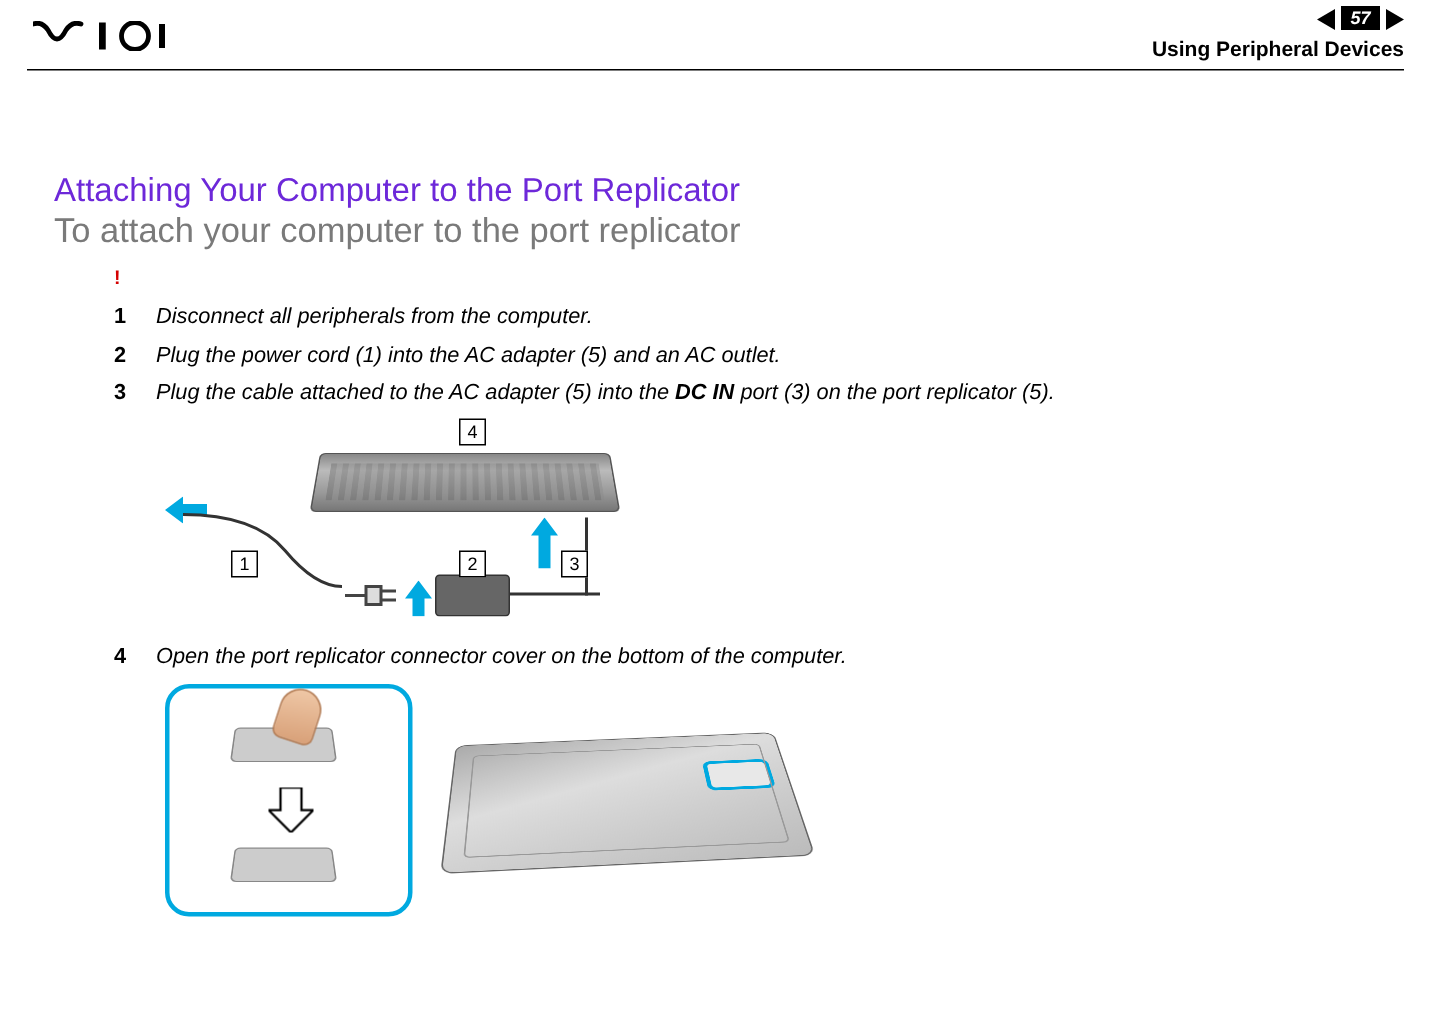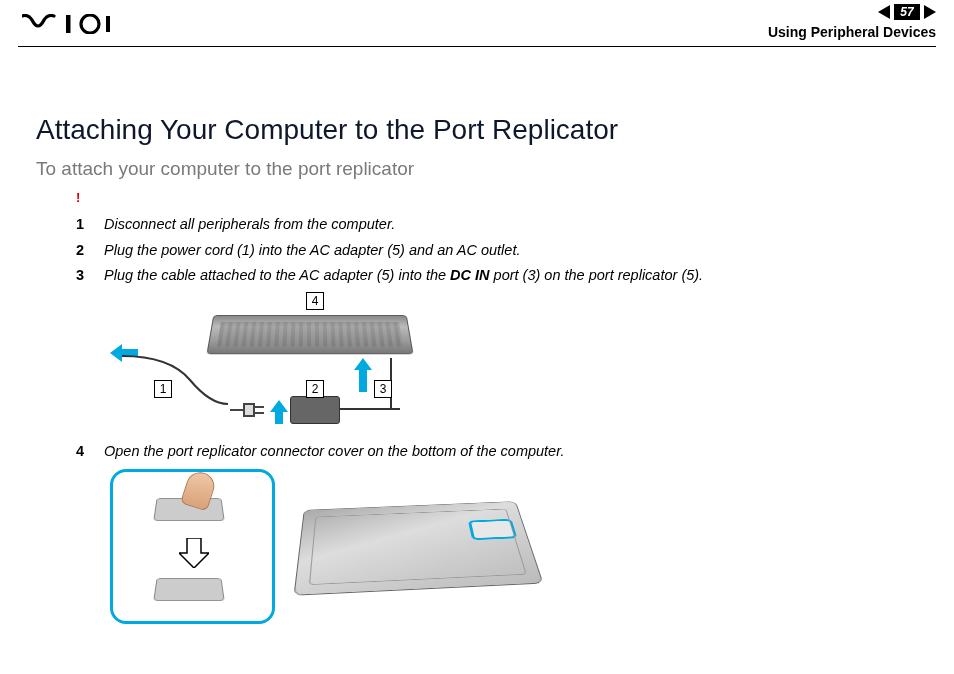--- a/index.html
+++ b/index.html
@@ -22,21 +22,21 @@
     position: absolute;
     left: 22px;
     top: 14px;
   }
   .logo svg { display: block; }
   .page-nav {
     position: absolute;
     right: 18px;
     top: 4px;
     display: flex;
-    align-items: center;
+    align-items: flex-end;
     gap: 4px;
   }
   .nav-tri-left {
     width: 0; height: 0;
     border-top: 7px solid transparent;
     border-bottom: 7px solid transparent;
     border-right: 12px solid #000;
   }
   .nav-tri-right {
     width: 0; height: 0;
@@ -67,28 +67,27 @@
     top: 46px;
     border-top: 1px solid #000;
   }
   .content {
     position: absolute;
     left: 36px;
     right: 36px;
     top: 114px;
   }
   .title {
-    color: #0f172a;
-    font-size: 28px;
+    color: #6d28d9;
+    font-size: 22px;
     font-weight: normal;
-    margin-bottom: 12px;
   }
   .subtitle {
     color: #7a7a7a;
-    font-size: 19px;
+    font-size: 23px;
     margin-bottom: 10px;
   }
   .warning {
     margin-left: 40px;
     margin-bottom: 10px;
   }
   .warning-mark {
     color: #d40000;
     font-weight: bold;
     font-size: 13px;

